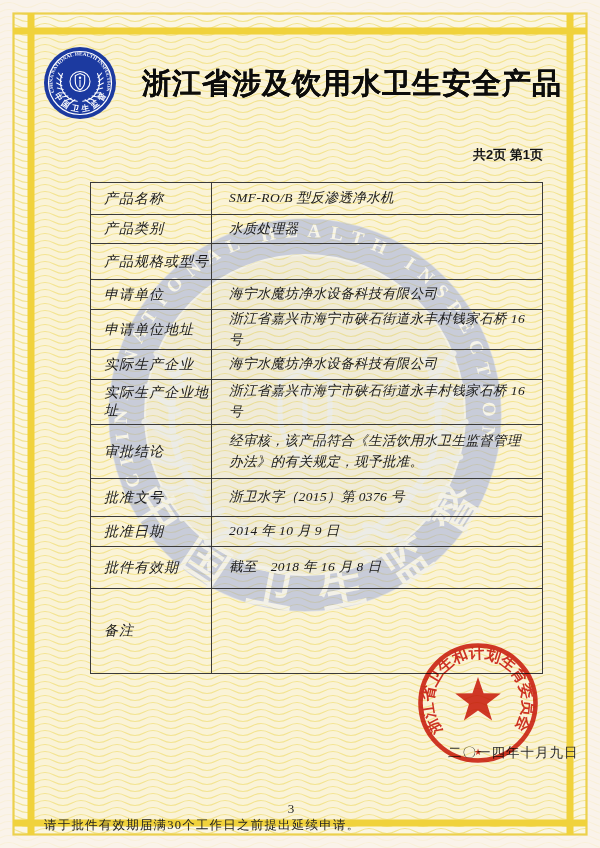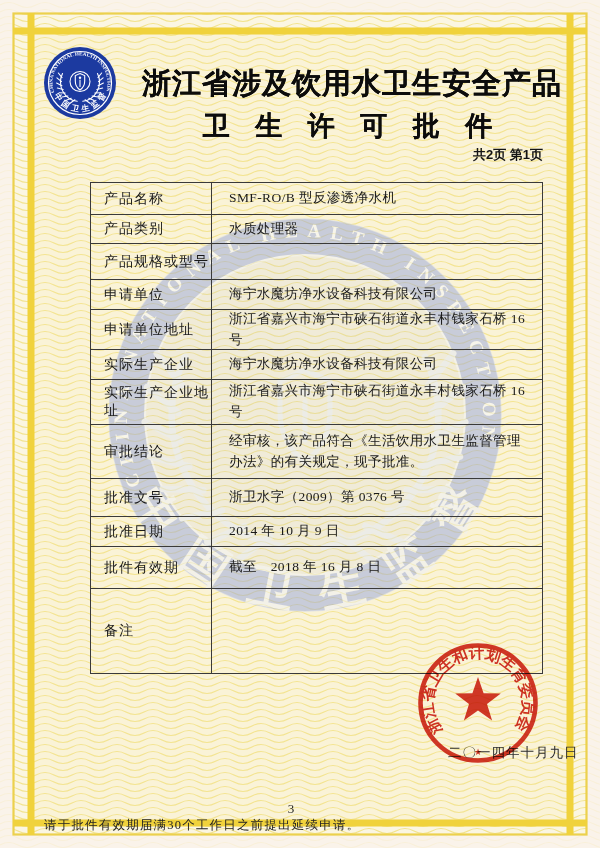--- a/index.html
+++ b/index.html
@@ -15,21 +15,21 @@
   .title1{left:140px;top:64px;width:424px;text-align:center;z-index:6;
           font-family:"Liberation Sans","DejaVu Sans",sans-serif;font-weight:900;
           font-size:29px;letter-spacing:1px;color:#0c0c0c;text-shadow:0 0 0.6px #000;}
   .title2{left:140px;top:108px;width:424px;text-align:center;z-index:6;
           font-family:"Liberation Sans","DejaVu Sans",sans-serif;font-weight:900;
           font-size:27px;letter-spacing:9px;color:#0c0c0c;text-shadow:0 0 0.6px #000;}
   .pages-info{top:146px;right:57px;z-index:6;font-family:"Liberation Sans","DejaVu Sans",sans-serif;
           font-weight:700;font-size:13px;color:#141414;}
   #approval-table{position:absolute;left:90px;top:182px;width:453px;z-index:5;
           border:1.4px solid #3a3a3a;box-sizing:border-box;background:transparent;}
-  .t-row{display:flex;border-top:1px solid #3a3a3a;}
+  .t-row{display:flex;border-top:1px solid #3a3a3a;font-style:italic;}
   .t-row.first{border-top:none;}
   .t-label{width:121px;border-right:1px solid #3a3a3a;display:flex;align-items:center;
           padding-left:13px;box-sizing:border-box;font-size:14px;letter-spacing:1px;color:#191919;}
   .t-value{flex:1;display:flex;align-items:center;padding:2px 8px 2px 17px;
           font-size:13.5px;letter-spacing:0.4px;line-height:1.55;color:#191919;}
   #seal{position:absolute;left:398px;top:623px;z-index:7;mix-blend-mode:multiply;opacity:0.93;}
   .seal-date{left:448px;top:744px;width:140px;z-index:6;font-size:13.5px;letter-spacing:1px;color:#2b2b2b;}
   .footer-note{left:44px;top:817px;z-index:6;font-size:12.5px;letter-spacing:1.2px;color:#222;}
   .page-number{left:281px;top:801px;width:20px;text-align:center;z-index:6;font-size:13px;color:#222;}
 </style>
@@ -261,21 +261,20 @@
       </g>
     <g>
       <circle cx="80" cy="81.5" r="10" fill="none" stroke="#ffffff" stroke-width="1.1"></circle>
       <path d="M80,73.5 L84.7,75.5 V81 C84.7,85.4 82.5,88.3 80,90 C77.5,88.3 75.3,85.4 75.3,81 V75.5 Z" fill="none" stroke="#ffffff" stroke-width="1.1"></path>
       <circle cx="80" cy="77.8" r="1.2" fill="#ffffff"></circle>
       <line x1="80" y1="80" x2="80" y2="86.5" stroke="#ffffff" stroke-width="1.1" stroke-linecap="round"></line>
     </g>
   </svg>
 
   <div class="abs title1">浙江省涉及饮用水卫生安全产品</div>
-  <div class="abs title2">卫 生 许 可 批 件</div>
   <div class="abs pages-info">共2页 第1页</div>
 
   <div id="approval-table">
       <div class="t-row first" style="height: 31px;">
         <div class="t-label">产品名称</div>
         <div class="t-value">SMF-RO/B 型反渗透净水机</div>
       </div>
       <div class="t-row" style="height: 28px;">
         <div class="t-label">产品类别</div>
         <div class="t-value">水质处理器</div>
@@ -298,21 +297,21 @@
       <div class="t-row" style="height: 44px;">
         <div class="t-label">实际生产企业地址</div>
         <div class="t-value">浙江省嘉兴市海宁市硖石街道永丰村钱家石桥 16 号</div>
       </div>
       <div class="t-row" style="height: 53px;">
         <div class="t-label">审批结论</div>
         <div class="t-value">经审核，该产品符合《生活饮用水卫生监督管理办法》的有关规定，现予批准。</div>
       </div>
       <div class="t-row" style="height: 37px;">
         <div class="t-label">批准文号</div>
-        <div class="t-value">浙卫水字（2009）第 0376 号</div>
+        <div class="t-value">浙卫水字（2015）第 0376 号</div>
       </div>
       <div class="t-row" style="height: 29px;">
         <div class="t-label">批准日期</div>
         <div class="t-value">2014 年 10 月 9 日</div>
       </div>
       <div class="t-row" style="height: 41px;">
         <div class="t-label">批件有效期</div>
         <div class="t-value">截至　2018 年 16 月 8 日</div>
       </div>
       <div class="t-row" style="height: 84px;">

